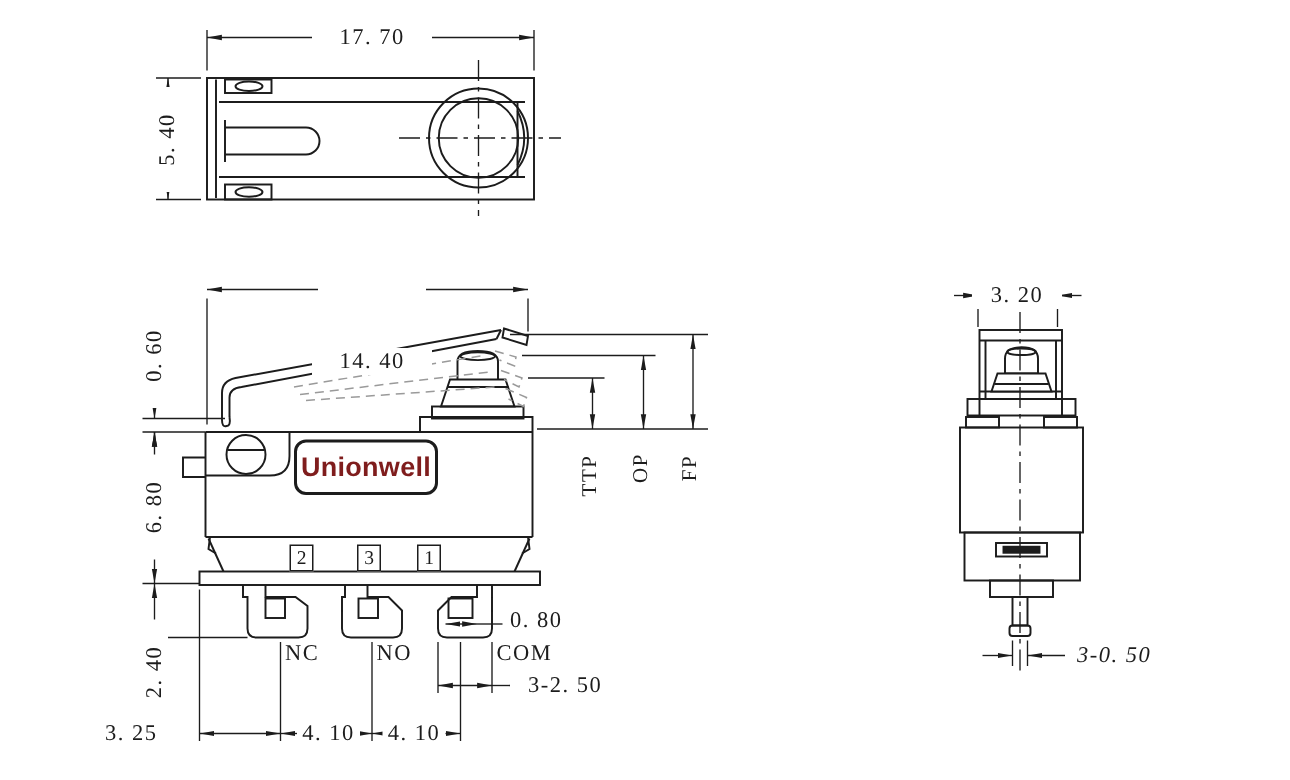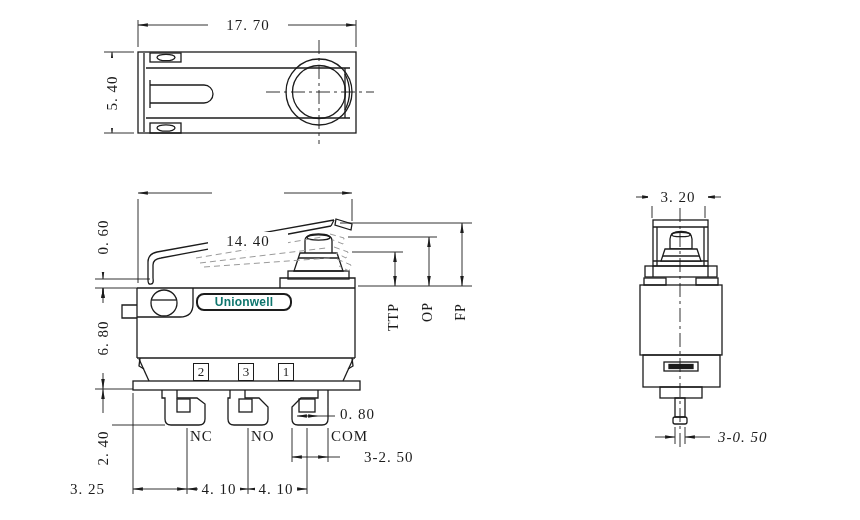--- a/index.html
+++ b/index.html
@@ -16,25 +16,25 @@
   .vtext { transform:rotate(-90deg); }
   .leftalign { text-align:left; }
   .rightalign { text-align:left; }
   .plainlabel { background:transparent; }
   .numbox {
     position:absolute; border:1.6px solid #1c1c1c; background:#ffffff;
     display:flex; align-items:center; justify-content:center;
     font-size:13px; font-family:"Liberation Serif", serif; color:#1c1c1c;
   }
   .logo {
-    position:absolute; left:196px; top:293px; width:96px; height:18px;
+    position:absolute; left:196px; top:293px; width:96px; height:37px;
     border:2.5px solid #1c1c1c; border-radius:8px; background:#ffffff;
     display:flex; align-items:center; justify-content:center;
     font-family:"Liberation Sans", sans-serif; font-weight:bold;
-    font-size:12px; letter-spacing:0.2px; color:#0f766e;
+    font-size:18px; letter-spacing:0.2px; color:#7f1d1d;
   }
   .travel { font-size:14px; letter-spacing:1px; background:transparent; }
 </style>
 </head>
 <body>
 
 <div id="canvas">
 
   <svg id="linework" width="860" height="520" viewBox="0 0 860 520">
     <defs>
@@ -231,21 +231,21 @@
   <div class="dimtext vtext" style="left:77px; top:84px; width:70px;">5. 40</div>
 
   <div class="dimtext" style="left:208px; top:184px; width:80px;margin-top:48px;">14. 40</div>
   <div class="dimtext vtext" style="left:68px; top:228px; width:70px;">0. 60</div>
   <div class="dimtext vtext" style="left:68px; top:329px; width:70px;">6. 80</div>
   <div class="dimtext vtext" style="left:68px; top:439px; width:70px;">2. 40</div>
   <div class="dimtext rightalign" style="left:70px; top:480px; width:60px;">3. 25</div>
   <div class="dimtext" style="left:198px; top:480px; width:42px;">4. 10</div>
   <div class="dimtext" style="left:255px; top:480px; width:42px;">4. 10</div>
   <div class="dimtext leftalign" style="left:340px; top:405px; width:50px;">0. 80</div>
-  <div class="dimtext leftalign" style="left:364px; top:448px; width:62px;">3-2. 50</div>
+  <div class="dimtext leftalign" style="left:352px; top:448px; width:62px;">3-2. 50</div>
 
   <div class="numbox" style="left:193px; top:363px; width:16px; height:18px;">2</div>
   <div class="numbox" style="left:238px; top:363px; width:16px; height:18px;">3</div>
   <div class="numbox" style="left:278px; top:363px; width:16px; height:18px;">1</div>
 
   <div class="dimtext plainlabel leftalign" style="left:190px; top:427px; width:40px;">NC</div>
   <div class="dimtext plainlabel leftalign" style="left:251px; top:427px; width:40px;">NO</div>
   <div class="dimtext plainlabel leftalign" style="left:331px; top:427px; width:46px;">COM</div>
 
   <div class="dimtext vtext travel" style="left:374px; top:308px; width:40px;">TTP</div>

